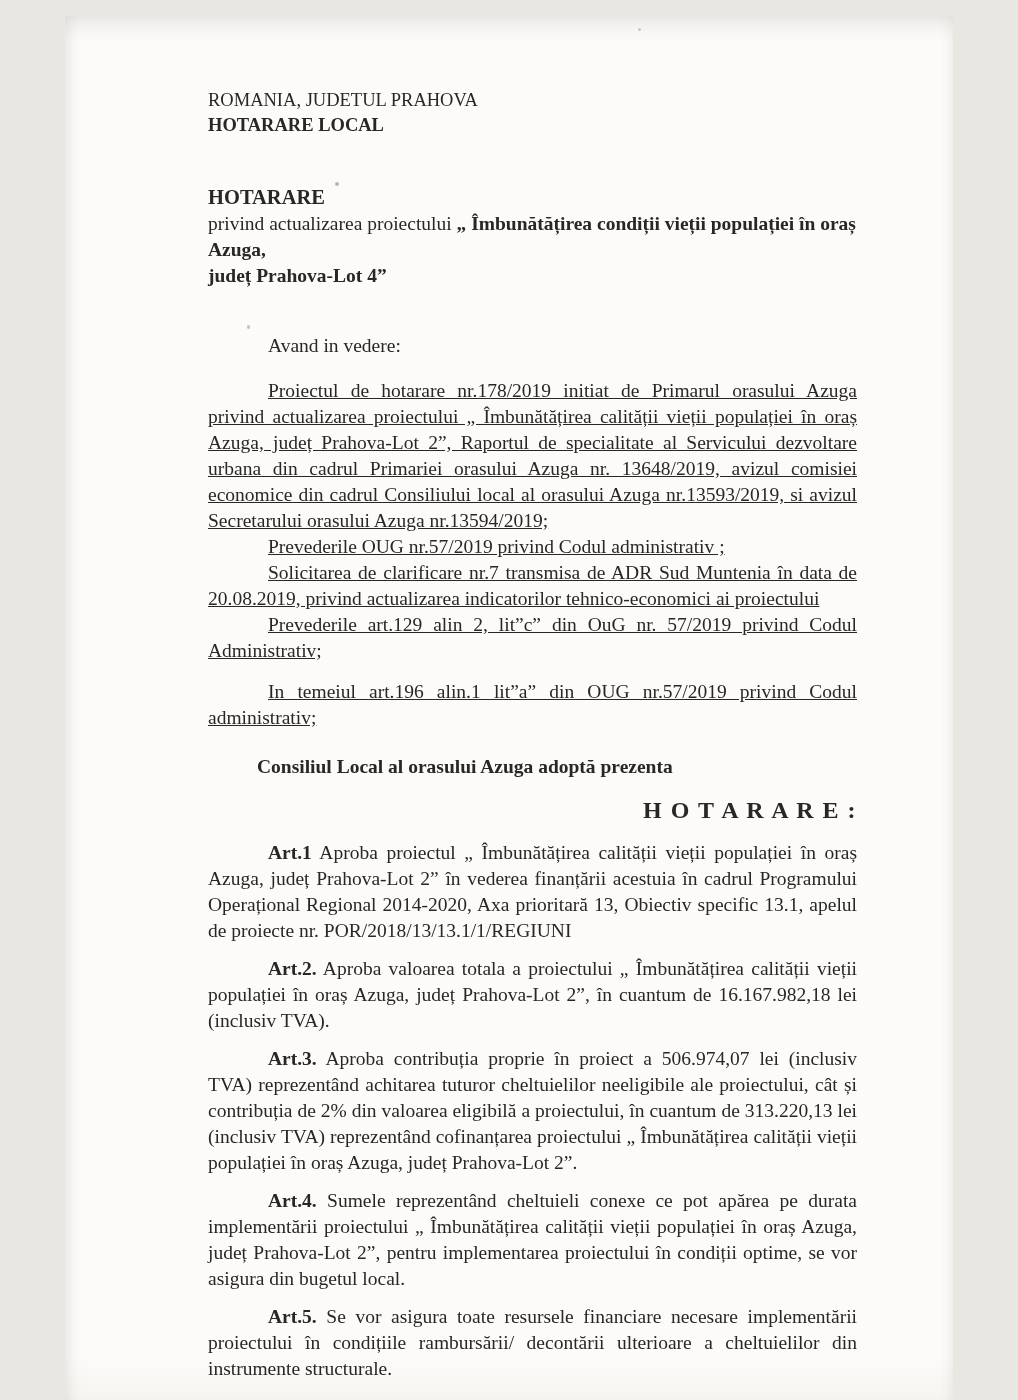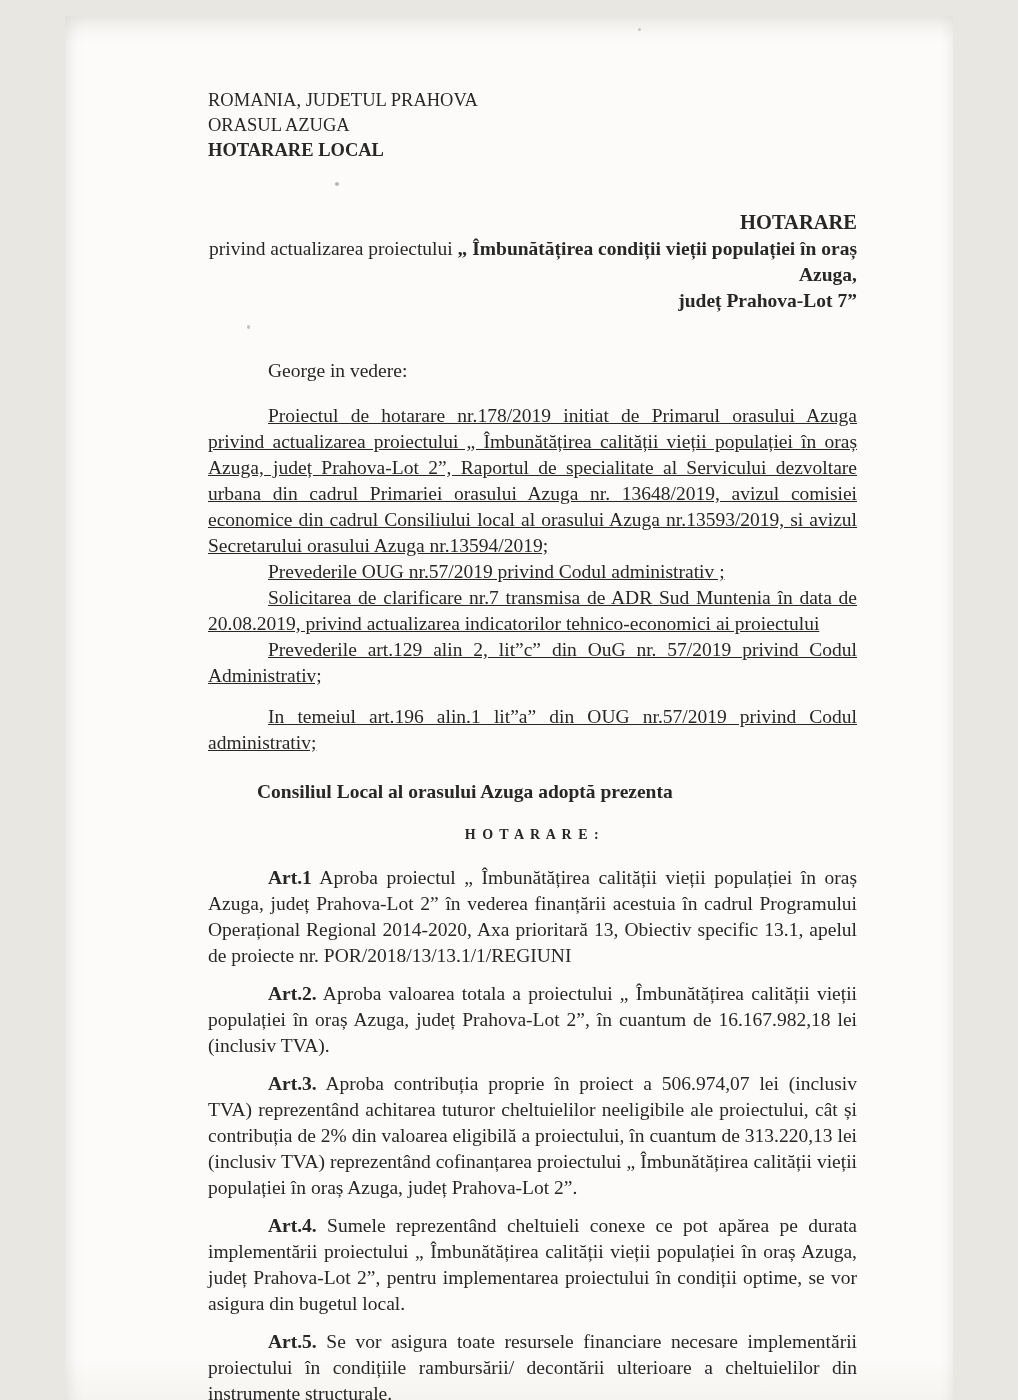--- a/index.html
+++ b/index.html
@@ -12,58 +12,57 @@
     color:#272727;
     font-family:"Liberation Serif","DejaVu Serif",serif;
     font-size:19.5px; line-height:26px;
     box-sizing:border-box;
     padding:72px 96px 0 143px;
     box-shadow: inset 0 8px 16px rgba(0,0,0,.045), inset 0 -8px 16px rgba(0,0,0,.05), inset 10px 0 14px rgba(0,0,0,.025);
     overflow:hidden;
   }
   .b { font-weight:bold; }
   .letterhead { font-size:18.5px; line-height:25px; }
-  .title-block { text-align:right; margin-top:46px; }
+  .title-block { text-align:left; margin-top:46px; }
   .title-main { font-weight:bold; font-size:20.5px; margin-bottom:1px; }
   .title-sub { }
   p { margin:0; }
   .intro { margin-top:44px; text-indent:60px; }
   .para { text-align:justify; text-indent:60px;text-decoration:underline; }
   .p-first { margin-top:19px; }
   .p-temei { margin-top:15px; }
   .adopt { margin-top:23px; text-indent:49px; font-weight:bold; }
-  .hot-heading { margin-top:17px; text-align:center; font-weight:bold; font-size:14px; letter-spacing:1.5px;font-family:Liberation Serif, serif; }
+  .hot-heading { margin-top:17px; text-align:right; font-weight:bold; font-size:24px; letter-spacing:1.5px;font-family:Liberation Serif, serif; }
   .art { text-align:justify; text-indent:60px; margin-top:12px; }
   .art-first { margin-top:17px; }
   .speck { position:absolute; border-radius:50%; }
   .speck-1 { left:270px; top:166px; width:4px; height:4px; background:#bcb8b0; }
   .speck-2 { left:958px; top:84px;  width:6px; height:4px; background:#d3d0c9; }
   .speck-3 { left:983px; top:1377px; width:10px; height:7px; background:#6b5f4e; border-radius:2px; }
   .speck-4 { left:182px; top:309px; width:3px; height:4px; background:#c4c0b8; }
   .speck-5 { left:998px; top:1205px; width:6px; height:5px; background:#cac6be; }
   .speck-6 { left:573px; top:12px;  width:3px; height:3px; background:#c9c6c0; }
 </style>
 </head>
 <body>
 
 <div class="page" style="color: rgb(39, 39, 39);">
 
   <div class="letterhead">
     <div>ROMANIA, JUDETUL PRAHOVA</div>
-    <div>ORASUL  AZUGA</div>
     <div class="b">HOTARARE LOCAL</div>
   </div>
 
   <div class="title-block">
     <div class="title-main">HOTARARE</div>
     <div class="title-sub"><span>privind actualizarea  proiectului </span><span class="b">„ Îmbunătățirea condiții vieții populației în oraș Azuga,</span></div>
-    <div class="title-sub b">județ Prahova-Lot 7”</div>
+    <div class="title-sub b">județ Prahova-Lot 4”</div>
   </div>
 
-  <p class="intro">George in vedere:</p>
+  <p class="intro">Avand in vedere:</p>
 
   <p class="para p-first">Proiectul de hotarare nr.178/2019 initiat de Primarul orasului Azuga privind actualizarea proiectului „ Îmbunătățirea calității vieții populației în oraș Azuga, județ Prahova-Lot 2”,  Raportul de specialitate al Servicului dezvoltare urbana din cadrul Primariei orasului Azuga nr. 13648/2019, avizul comisiei economice din cadrul Consiliului local al orasului Azuga nr.13593/2019, si avizul Secretarului orasului Azuga nr.13594/2019;</p>
   <p class="para">Prevederile OUG nr.57/2019 privind Codul administrativ ;</p>
   <p class="para">Solicitarea de clarificare nr.7 transmisa de ADR Sud Muntenia în data de 20.08.2019, privind actualizarea indicatorilor tehnico-economici ai proiectului</p>
   <p class="para">Prevederile art.129 alin 2, lit”c” din OuG nr. 57/2019 privind Codul Administrativ;</p>
 
   <p class="para p-temei">In temeiul art.196 alin.1 lit”a” din OUG nr.57/2019 privind Codul administrativ;</p>
 
   <p class="adopt">Consiliul Local al orasului Azuga adoptă prezenta</p>
 

